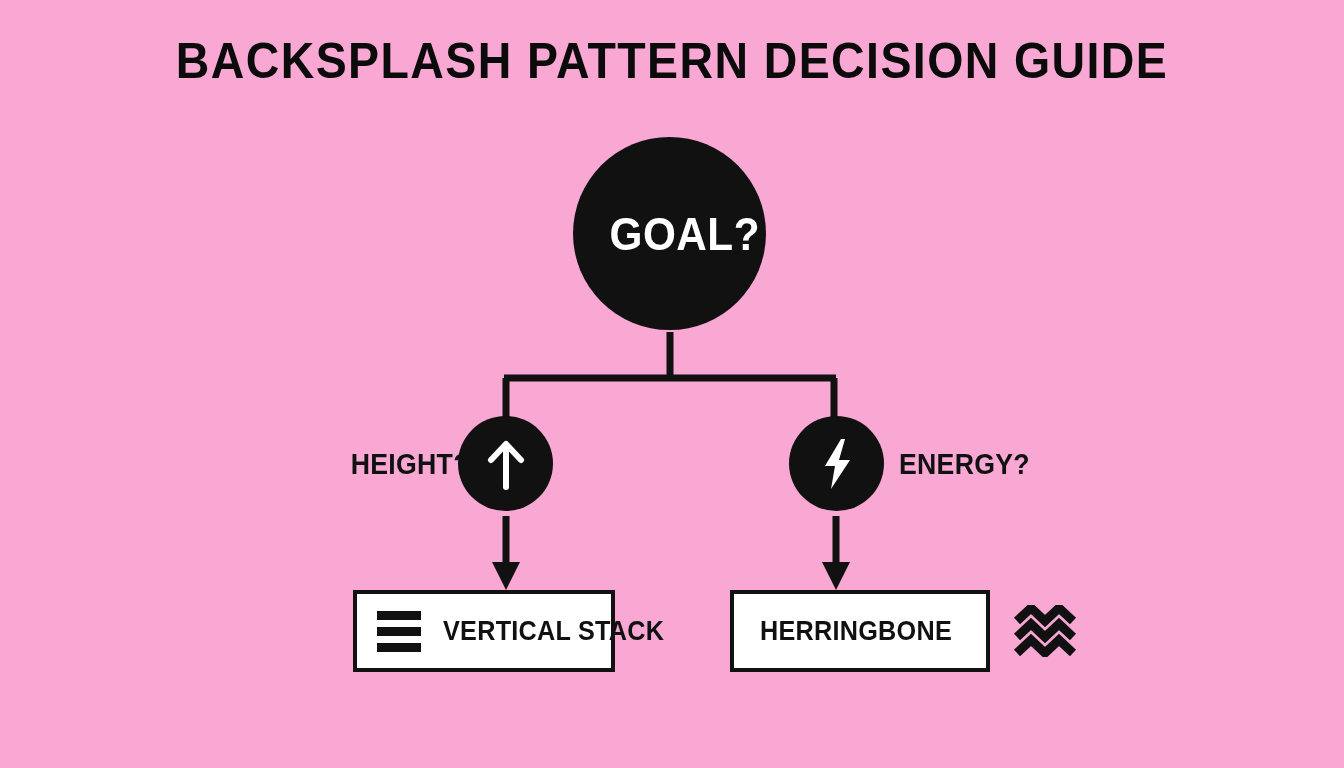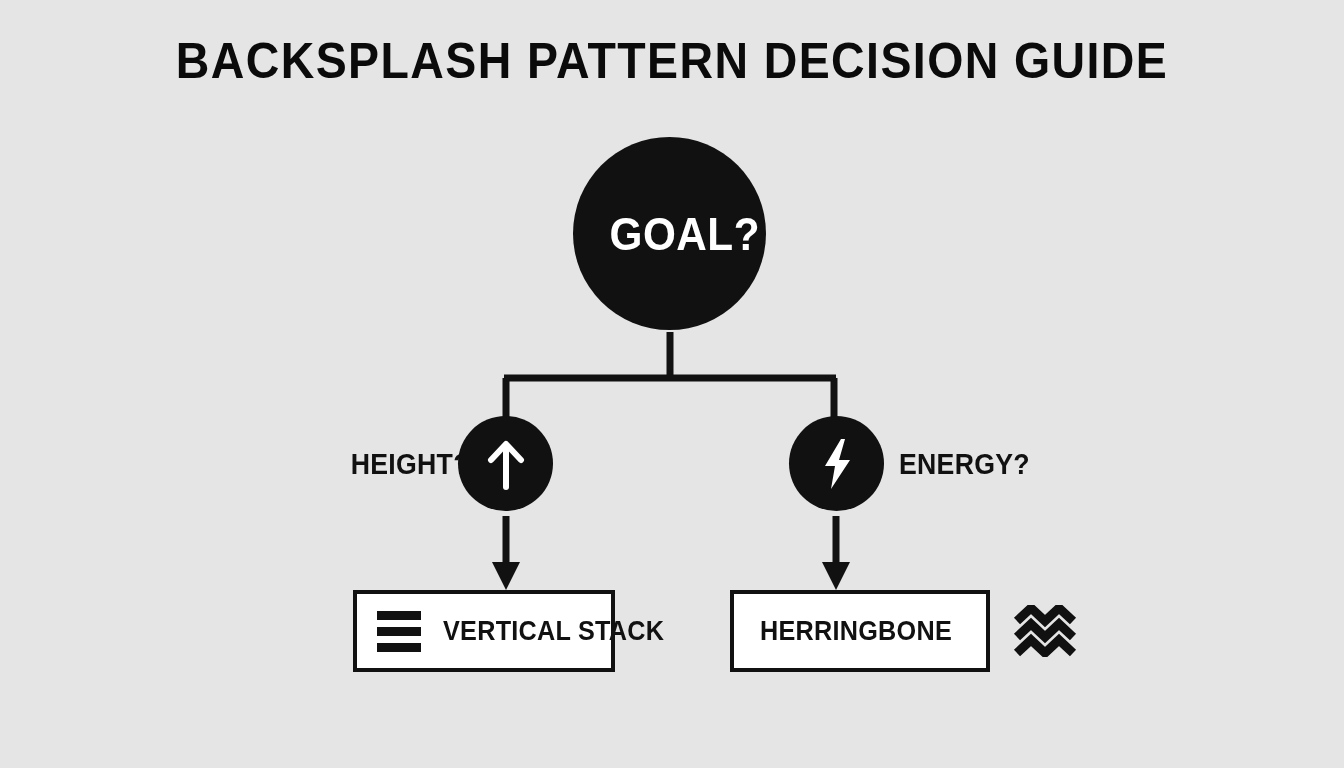--- a/index.html
+++ b/index.html
@@ -11,21 +11,21 @@
     height: 768px;
     background: #fdfdfd;
     font-family: "Liberation Sans", sans-serif;
     overflow: hidden;
     position: relative;
   }
   #canvas {
     position: relative;
     width: 1344px;
     height: 768px;
-    background: #e5e5e5;
+    background: #f9a8d4;
   }
   .svg-layer {
     position: absolute;
     left: 0;
     top: 0;
     width: 1344px;
     height: 768px;
   }
 
   

